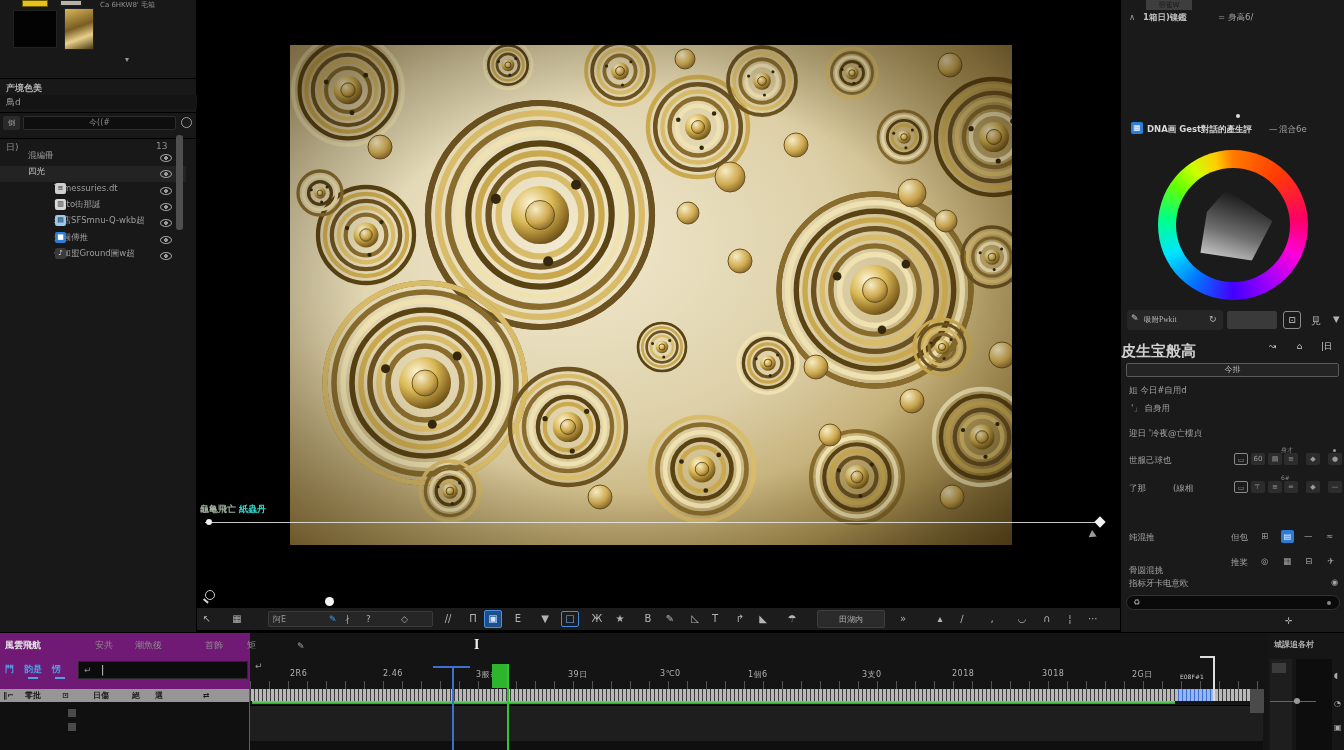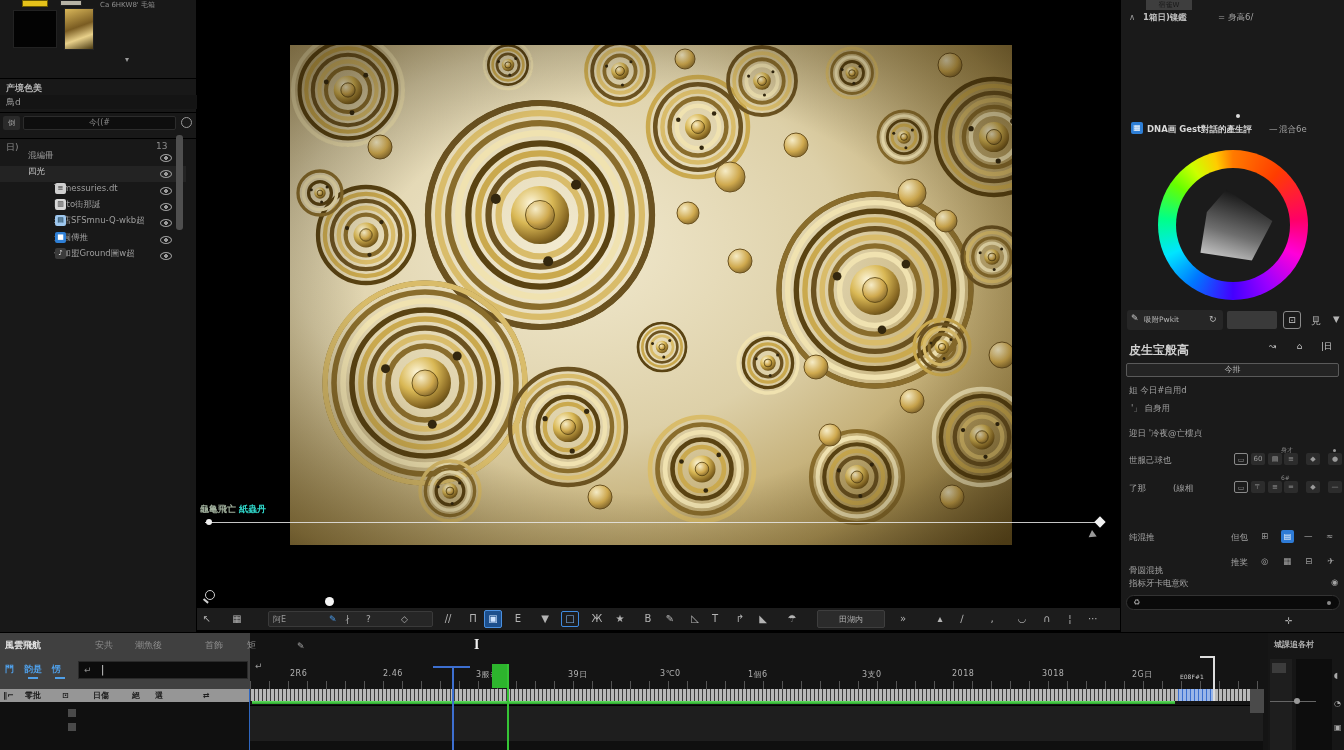--- a/index.html
+++ b/index.html
@@ -489,30 +489,30 @@
     
     <div class="wheel">
       <div class="wheel-inner">
         <div class="wheel-shape"></div>
       </div>
     </div>
 
     
     <div class="abs" style="left:6px;top:310px;width:96px;height:20px;background:#262626;border-radius:3px;">
       <span class="abs" style="left:4px;top:3px;color:#cfcfcf;font-size:9px;">✎</span>
-      <span class="abs" style="left:17px;top:5px;font-size:7.5px;color:#b5b5b5;">吸附Pwkit</span>
+      <span class="abs" style="left:17px;top:5px;font-size:7.5px;color:#b5b5b5;font-family:Liberation Serif, serif;">吸附Pwkit</span>
       <span class="abs" style="left:82px;top:4px;color:#b5b5b5;font-size:9px;">↻</span>
     </div>
     <div class="abs" style="left:106px;top:311px;width:50px;height:18px;background:#3a3a3a;border-radius:2px;"></div>
     <div class="abs" style="left:162px;top:311px;width:18px;height:18px;border:1.5px solid #8a8a8a;border-radius:3px;color:#cfcfcf;font-size:9px;text-align:center;line-height:16px;">⊡</div>
     <span class="rrow" style="left:190px;top:314px;font-size:10px;color:#b5b5b5;">見</span>
     <span class="rrow" style="left:212px;top:314px;color:#b5b5b5;">▼</span>
 
     
-    <span class="rrow" style="left:8px;top:342px;font-weight:bold;font-size:12px;color:#cfcfcf;">皮生宝般高</span>
+    <span class="rrow" style="left:0;top:342px;font-weight:bold;font-size:15px;color:#cfcfcf;">皮生宝般高</span>
     <span class="rrow" style="left:148px;top:341px;color:#cfcfcf;">↝</span>
     <span class="rrow" style="left:176px;top:341px;color:#cfcfcf;">⌂</span>
     <span class="rrow" style="left:200px;top:341px;color:#cfcfcf;">|日</span>
     <div class="abs" style="left:5px;top:363px;width:213px;height:14px;background:#242424;border:1px solid #5a5a5a;border-radius:2px;text-align:center;line-height:12px;font-size:8px;color:#b8b8b8;">今排</div>
     <span class="rrow" style="left:8px;top:385px;">姐   今日#自用d</span>
     <span class="rrow" style="left:10px;top:403px;">'」 自身用</span>
     <span class="rrow" style="left:8px;top:428px;">迎日 '冷夜@亡樓貞</span>
 
     <span class="rrow" style="left:8px;top:455px;">世服己球也</span>
     <span class="rrow" style="left:160px;top:446px;font-size:6px;color:#888;">身才</span>
@@ -540,21 +540,21 @@
     <span class="rrow" style="left:210px;top:577px;">◉</span>
     <div class="abs" style="left:5px;top:595px;width:214px;height:15px;background:#0a0a0a;border:1px solid #333;border-radius:8px;">
       <span class="abs" style="left:6px;top:2px;font-size:8px;color:#9a9a9a;">♻</span>
       <div class="abs" style="left:200px;top:5px;width:4px;height:4px;border-radius:50%;background:#888;"></div>
     </div>
     <span class="rrow" style="left:164px;top:616px;color:#aaa;font-size:9px;">✛</span>
   </div>
 
   <div class="bottom">
 
-    <div class="abs" style="left:0;top:0;width:250px;height:118px;background:#404040;">
+    <div class="abs" style="left:0;top:0;width:250px;height:118px;background:#701a75;">
       <span id="bl-tabs"><span class="tab active" style="left: 5px;">風雲飛航</span><span class="tab" style="left: 95px;">安共</span><span class="tab" style="left: 135px;">潮魚後</span><span class="tab" style="left: 205px;">首飾</span><span class="tab" style="left: 247px;">矩</span></span>
       <span id="bl-chips"><span class="bluechip" style="left: 5px;">門</span><span class="bluechip" style="left: 24px;">韵是</span><span class="bluechip" style="left: 52px;">愣</span></span>
       <div class="abs" style="left:28px;top:44px;width:10px;height:2px;background:#4f9fe8;"></div>
       <div class="abs" style="left:55px;top:44px;width:10px;height:2px;background:#4f9fe8;"></div>
       <div class="abs" style="left:78px;top:28px;width:170px;height:18px;background:#0c0c0c;border:1px solid #2a2a2a;">
         <span class="abs" style="left:5px;top:3px;color:#8a8a8a;font-size:9px;">↵</span>
         <span class="abs" style="left:22px;top:2px;color:#ddd;font-size:10px;">|</span>
       </div>
       <div class="graybar"><span id="graybar-items"><span class="gitem" style="left: 3px;">∥⌐</span><span class="gitem" style="left: 25px;">零批</span><span class="gitem" style="left: 62px;">⊡</span><span class="gitem" style="left: 93px;">日傷</span><span class="gitem" style="left: 132px;">絕</span><span class="gitem" style="left: 155px;">選</span><span class="gitem" style="left: 203px;">⇄</span></span></div>
       <div class="abs" style="left:0;top:69px;width:250px;height:49px;background:#101010;">

